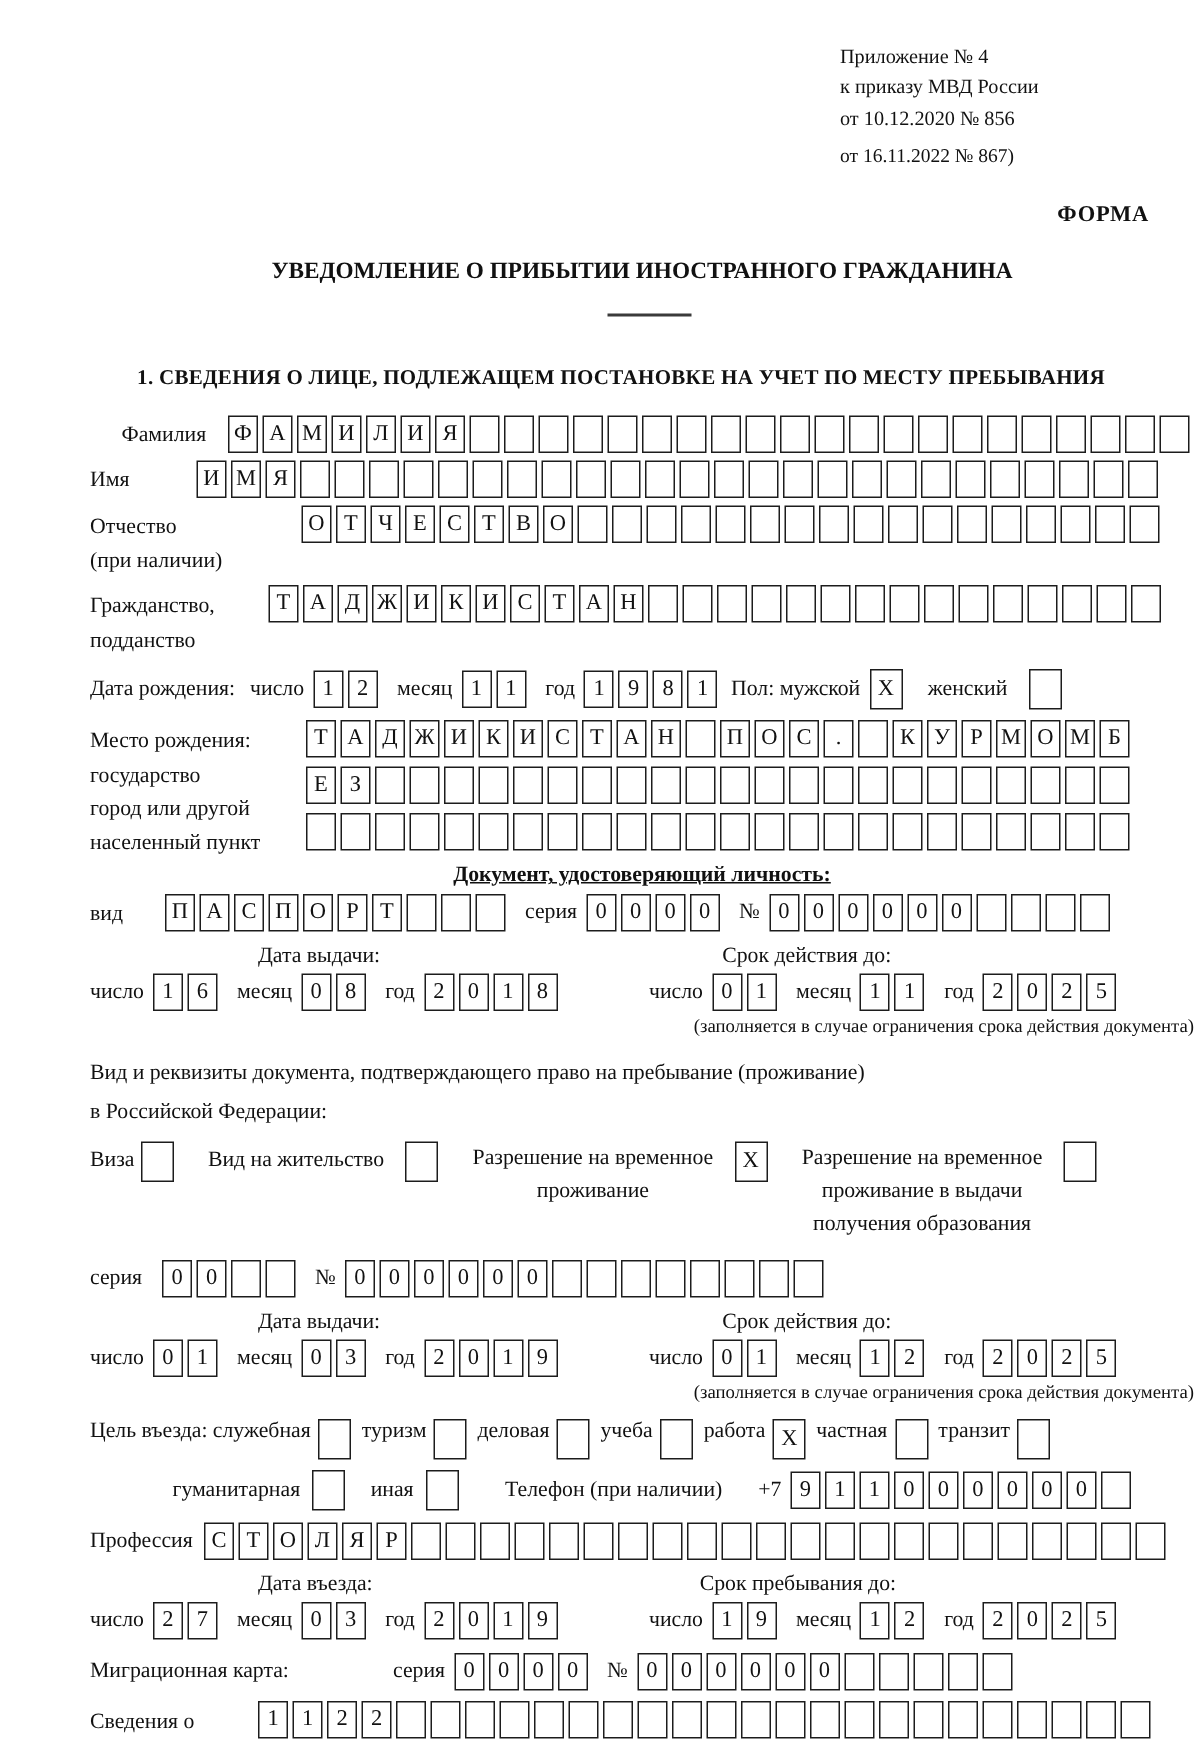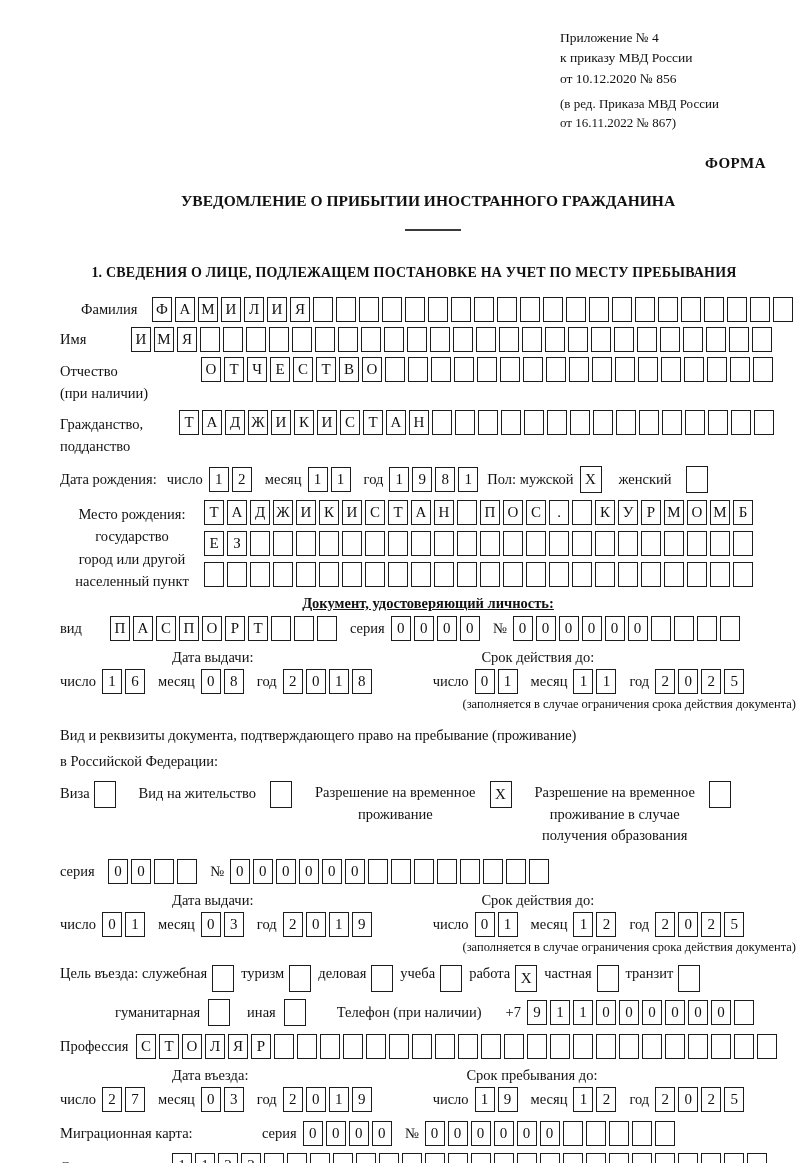--- a/index.html
+++ b/index.html
@@ -59,21 +59,20 @@
 </head>
 <body>
 
 <div class="page">
 
   <div class="hdr">
     <div>Приложение № 4</div>
     <div>к приказу МВД России</div>
     <div>от 10.12.2020 № 856</div>
     <div class="note">
-      <div>(в ред. Приказа МВД России</div>
       <div>от 16.11.2022 № 867)</div>
     </div>
   </div>
 
   <div class="forma">ФОРМА</div>
 
   <div class="title">
     <div>УВЕДОМЛЕНИЕ О ПРИБЫТИИ ИНОСТРАННОГО ГРАЖДАНИНА</div>
     <div>
       <span class="title-underline"></span>
@@ -241,21 +240,21 @@
     <span class="gap6">Пол: мужской</span>
     <span class="cells cbx gap6">
         <span class="cell">X</span>
       </span>
     <span class="gap14">женский</span>
     <span class="cells cbx gap14">
         <span class="cell"></span>
       </span>
   </div>
 
-  <div class="frow top" style="margin-top:7px;text-align:center;">
+  <div class="frow top" style="margin-top:7px;">
     <span class="lbl pt w144">
       <span>Место рождения:</span><br>
       <span>государство</span><br>
       <span>город или другой</span><br>
       <span>населенный пункт</span>
     </span>
     <span class="cells stack">
       <span class="cellrow">
           <span class="cell">Т</span>
           <span class="cell">А</span>
@@ -435,21 +434,21 @@
       </span>
     <span class="ctr gap20">
       <span>Разрешение на временное</span><br>
       <span>проживание</span>
     </span>
     <span class="cells cbx gap14">
         <span class="cell">X</span>
       </span>
     <span class="ctr gap20">
       <span>Разрешение на временное</span><br>
-      <span>проживание в случае</span><br>
+      <span>проживание в выдачи</span><br>
       <span>получения образования</span>
     </span>
     <span class="cells cbx gap14">
         <span class="cell"></span>
       </span>
   </div>
 
   <div class="frow" style="margin-top:12px;">
     <span class="lbl" style="width:48px;">серия</span>
     <span class="cells">

